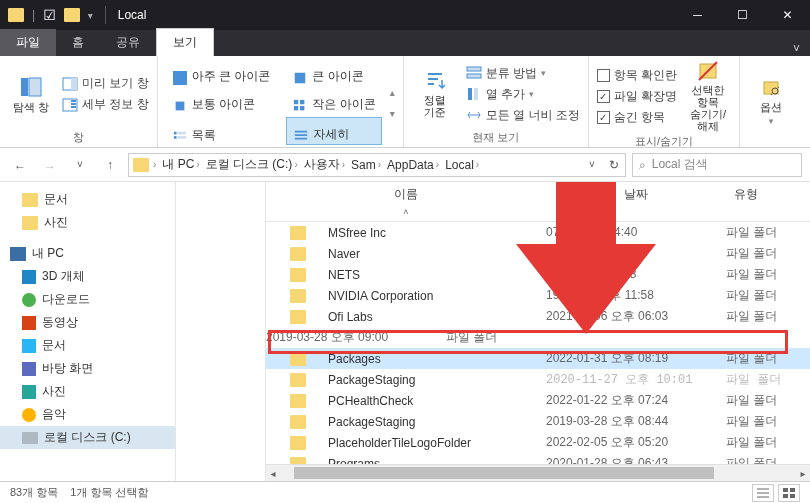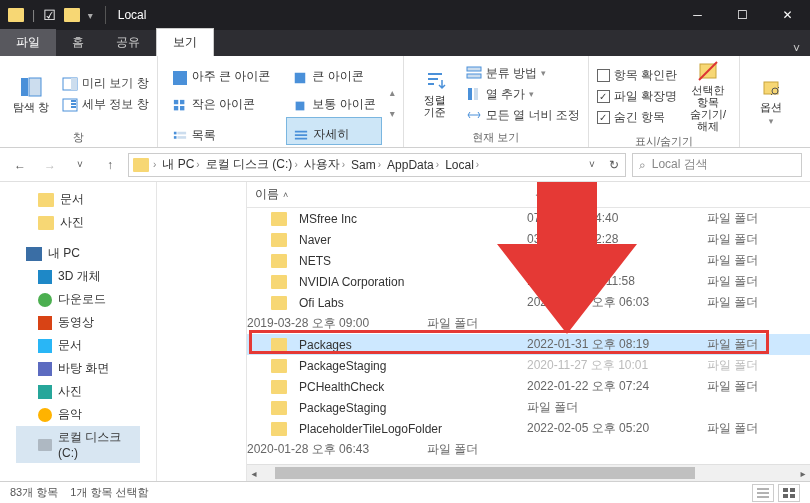--- a/index.html
+++ b/index.html
@@ -45,47 +45,47 @@
 .addrbar { flex: 1; height: 24px; border: 1px solid #ccc; display: flex; align-items: center; padding-left: 4px; gap: 2px; overflow: hidden; }
 .crumb { display: flex; align-items: center; gap: 2px; font-size: 12px; padding: 0 2px; white-space: nowrap; }
 .crumb .sep { color: #888; font-size: 10px; }
 .addr-folder { width: 16px; height: 14px; background: #f7d774; display: inline-block; border-radius: 1px; }
 .addr-actions { display: flex; margin-left: auto; }
 .addr-actions .abtn { width: 22px; height: 22px; display: flex; align-items: center; justify-content: center; color: #555; }
 .searchbox { width: 170px; height: 24px; border: 1px solid #ccc; display: flex; align-items: center; padding: 0 6px; gap: 6px; color: #888; }
 
 
 .main { display: flex; height: calc(503px - 30px - 26px - 92px - 34px - 22px); position: relative; }
-.sidebar { width: 157px; border-right: 1px solid #e5e5e5; overflow-y: auto; padding: 6px 16px; }
+.sidebar { width: 176px; border-right: 1px solid #e5e5e5; overflow-y: auto; padding: 6px 0; }
 .side-item { display: flex; align-items: center; gap: 6px; padding: 3px 6px 3px 22px; font-size: 12px; }
 .side-item.selected { background: #d8e6f2; }
 .side-folder-icon { width: 16px; height: 14px; background: #f7d774; display: inline-block; border-radius: 1px; }
 .side-pc-icon { width: 16px; height: 14px; background: #3a6ea5; display: inline-block; }
 .side-3d-icon { width: 14px; height: 14px; background: #1e88c7; display: inline-block; }
 .side-dl-icon { width: 14px; height: 14px; background: #4caf50; border-radius: 50%; display: inline-block; }
 .side-video-icon { width: 14px; height: 14px; background: #d84315; display: inline-block; }
 .side-doc-icon { width: 14px; height: 14px; background: #29b6f6; display: inline-block; }
 .side-desk-icon { width: 14px; height: 14px; background: #5c6bc0; display: inline-block; }
 .side-pic-icon { width: 14px; height: 14px; background: #26a69a; display: inline-block; }
 .side-music-icon { width: 14px; height: 14px; background: #ffb300; border-radius: 50%; display: inline-block; }
 .side-drive-icon { width: 16px; height: 12px; background: #aeb8c2; display: inline-block; border-radius: 1px; }
 
 .filepane { flex: 1; display: flex; flex-direction: column; position: relative; overflow: hidden; }
 .col-headers { display: flex; border-bottom: 1px solid #e5e5e5; padding: 4px 0; font-size: 12px; color: #444; }
-.col-headers .col { padding: 0 8px; }
+.col-headers .col { padding: 0 8px; flex-direction: column; }
 .col-name { width: 280px; display: flex; align-items: center; gap: 4px; padding-left: 24px; }
 .col-date { width: 180px; }
 .col-type { width: 80px; }
 .rows { flex: 1; overflow-y: hidden; position: relative; }
 .row { display: flex; align-items: center; height: 21px; font-size: 12px; }
-.row .c-name { width: 280px; display: flex; align-items: center; gap: 12px; padding-left: 24px; text-align: right; }
+.row .c-name { width: 280px; display: flex; align-items: center; gap: 22px; padding-left: 24px; text-align: right; }
 .row .c-date { width: 180px; color: #666; }
 .row .c-type { width: 80px; color: #666; }
 .row.selected { background: #cde8ff; }
-.row.faded .c-date, .row.faded .c-type { color: #bbb; }
+.row.faded .c-date, .row.faded .c-type { color: #bbb; font-family: Liberation Mono, monospace; }
 .row .fi { width: 16px; height: 14px; background: #f7d774; display: inline-block; border-radius: 1px; }
 .highlight-box { position: absolute; border: 3px solid #e53935; pointer-events: none; }
 .big-arrow { position: absolute; pointer-events: none; }
 .hscroll { height: 17px; border-top: 1px solid #e0e0e0; background: #f0f0f0; display: flex; align-items: center; margin-top: auto; }
 .hscroll .thumb { height: 12px; background: #c0c0c0; margin-left: 14px; width: 420px; }
 .hscroll .arrow { width: 14px; text-align: center; color: #666; font-size: 10px; }
 .statusbar { height: 22px; border-top: 1px solid #d0d0d0; display: flex; align-items: center; padding: 0 10px; gap: 12px; font-size: 11px; color: #555; background: #fff; }
 .statusbar .right-icons { margin-left: auto; display: flex; gap: 4px; }
 .statusbar .view-btn { width: 22px; height: 18px; border: 1px solid #ccc; display: flex; align-items: center; justify-content: center; }
 
@@ -163,32 +163,32 @@
             <span>아주 큰 아이콘</span>
           </div>
         <div class="layout-cell">
             <svg class="mini-icon" viewBox="0 0 16 16">
               <rect x="2" y="2" width="12" height="12" fill="#4a90d9"></rect>
             </svg>
             <span>큰 아이콘</span>
           </div>
         <div class="layout-cell">
             <svg class="mini-icon" viewBox="0 0 16 16">
+              <rect x="3" y="3" width="10" height="10" fill="#4a90d9"></rect>
+            </svg>
+            <span>보통 아이콘</span>
+          </div>
+        <div class="layout-cell">
+            <svg class="mini-icon" viewBox="0 0 16 16">
               <rect x="1" y="1" width="5" height="5" fill="#4a90d9"></rect>
               <rect x="8" y="1" width="5" height="5" fill="#4a90d9"></rect>
               <rect x="1" y="8" width="5" height="5" fill="#4a90d9"></rect>
               <rect x="8" y="8" width="5" height="5" fill="#4a90d9"></rect>
             </svg>
             <span>작은 아이콘</span>
-          </div>
-        <div class="layout-cell">
-            <svg class="mini-icon" viewBox="0 0 16 16">
-              <rect x="3" y="3" width="10" height="10" fill="#4a90d9"></rect>
-            </svg>
-            <span>보통 아이콘</span>
           </div>
         <div class="layout-cell">
             <svg class="mini-icon" viewBox="0 0 16 16">
               <rect x="1" y="2" width="3" height="3" fill="#4a90d9"></rect>
               <rect x="5" y="2" width="10" height="3" fill="#cde"></rect>
               <rect x="1" y="7" width="3" height="3" fill="#4a90d9"></rect>
               <rect x="5" y="7" width="10" height="3" fill="#cde"></rect>
             </svg>
             <span>목록</span>
           </div>
@@ -386,20 +386,21 @@
   </div>
 
   <div style="width:90px;border-right:1px solid #e5e5e5"></div>
 
   <div class="filepane">
     <div class="col-headers">
       <div class="col col-name">
           <span>이름</span>
           <span class="sortcaret">˄</span>
         </div>
+      <div class="col col-date"><span style="padding-left:70px">날짜</span></div>
       <div class="col col-type"><span>유형</span></div>
     </div>
     <div class="rows" id="file-rows">
         <div class="row">
           <div class="c-name">
             <span class="fi"></span>
             <span>MSfree Inc</span>
           </div>
           <div class="c-date">07-19 오후 04:40</div>
           <div class="c-type">파일 폴더</div>
@@ -462,31 +463,36 @@
             <span>PCHealthCheck</span>
           </div>
           <div class="c-date">2022-01-22 오후 07:24</div>
           <div class="c-type">파일 폴더</div>
         </div>
         <div class="row">
           <div class="c-name">
             <span class="fi"></span>
             <span>PackageStaging</span>
           </div>
+          <div class="c-date">2019-03-28 오후 08:44</div>
           <div class="c-type">파일 폴더</div>
         </div>
         <div class="row">
           <div class="c-name">
             <span class="fi"></span>
             <span>PlaceholderTileLogoFolder</span>
           </div>
           <div class="c-date">2022-02-05 오후 05:20</div>
           <div class="c-type">파일 폴더</div>
         </div>
         <div class="row">
+          <div class="c-name">
+            <span class="fi"></span>
+            <span>Programs</span>
+          </div>
           <div class="c-date">2020-01-28 오후 06:43</div>
           <div class="c-type">파일 폴더</div>
         </div>
       </div>
 
     <svg class="big-arrow" style="left:250px;top:-8px" width="140" height="160" viewBox="0 0 140 160">
       <polygon points="40,0 100,0 100,70 140,70 70,160 0,70 40,70" fill="#e53935"></polygon>
     </svg>
 
     <div class="highlight-box" style="left:2px;top:148px;width:520px;height:24px"></div>

